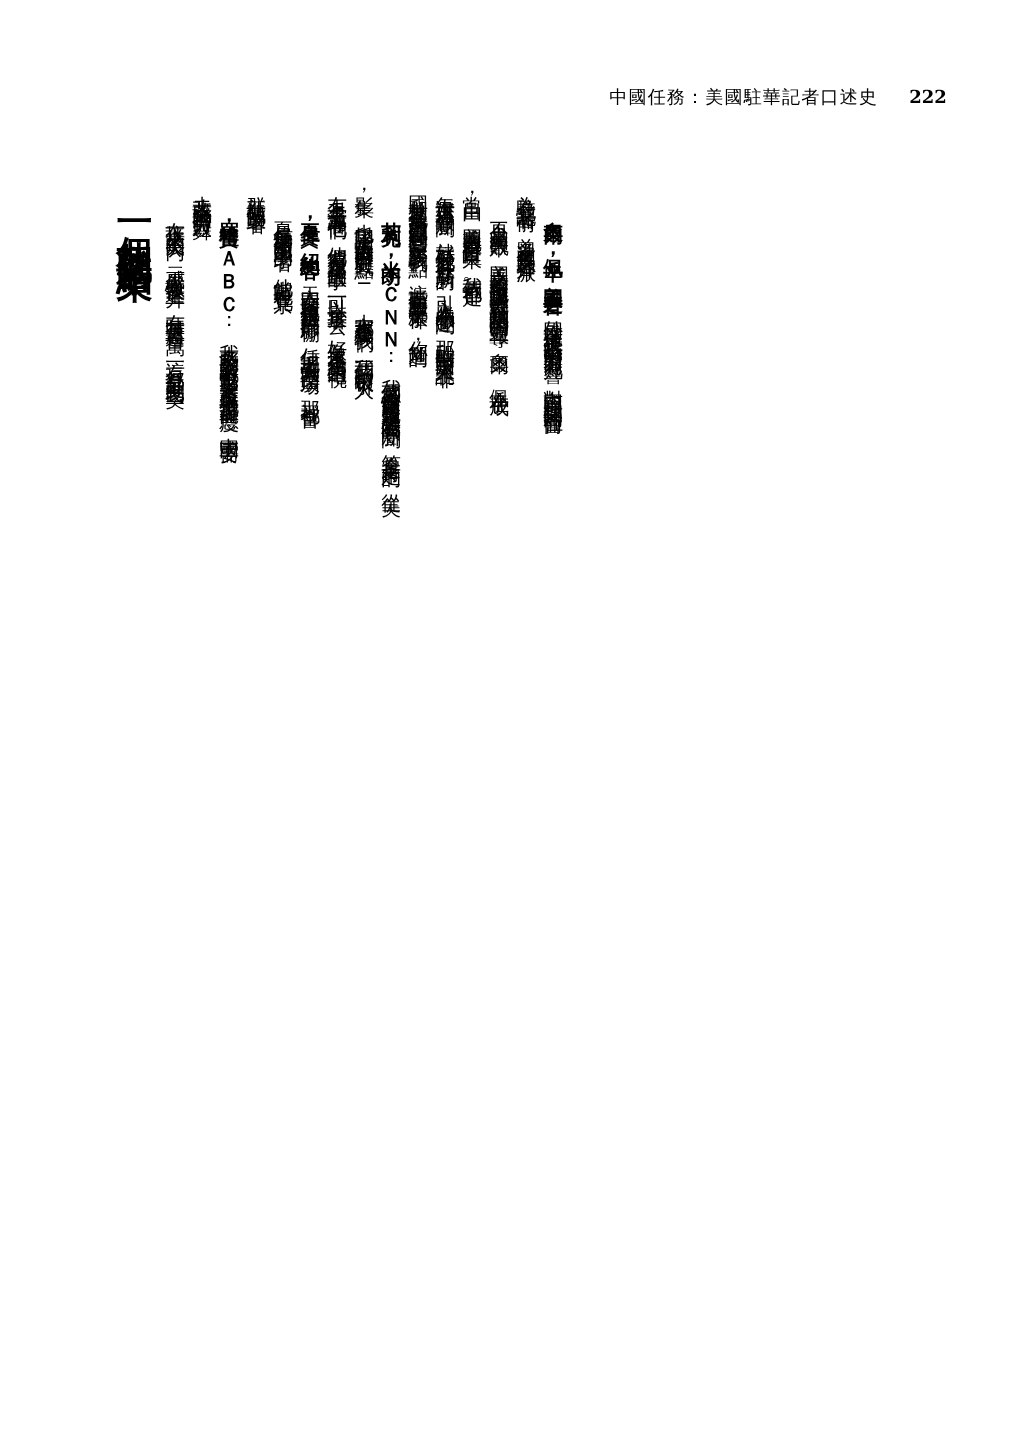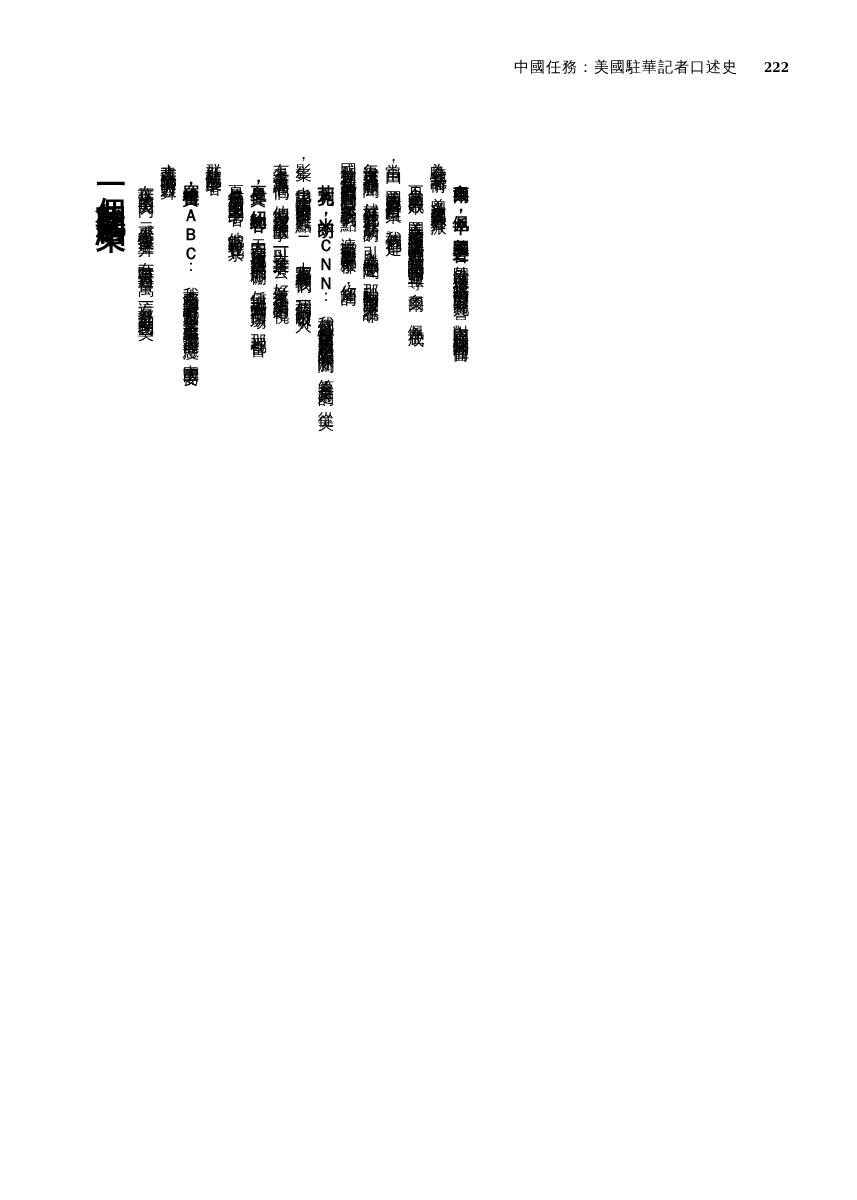--- a/index.html
+++ b/index.html
@@ -18,35 +18,35 @@
 
   .page {
     position: absolute;
     inset: 0;
     background: #ffffff;
   }
 
   
   .header {
     position: absolute;
-    top: 58px;
+    top: 72px;
     right: 68px;
     display: flex;
     align-items: baseline;
     gap: 26px;
     font-size: 15px;
     letter-spacing: 1px;
     white-space: nowrap;
   }
   .header .hdr-title {
     font-weight: 400;
   }
   .header .hdr-page {
     font-weight: 700;
-    font-size: 12px;
+    font-size: 15px;
     letter-spacing: 0;
   }
 
   
   .body-area {
     position: absolute;
     top: 150px;
     right: 60px;
     left: 60px;
     height: 1010px;

